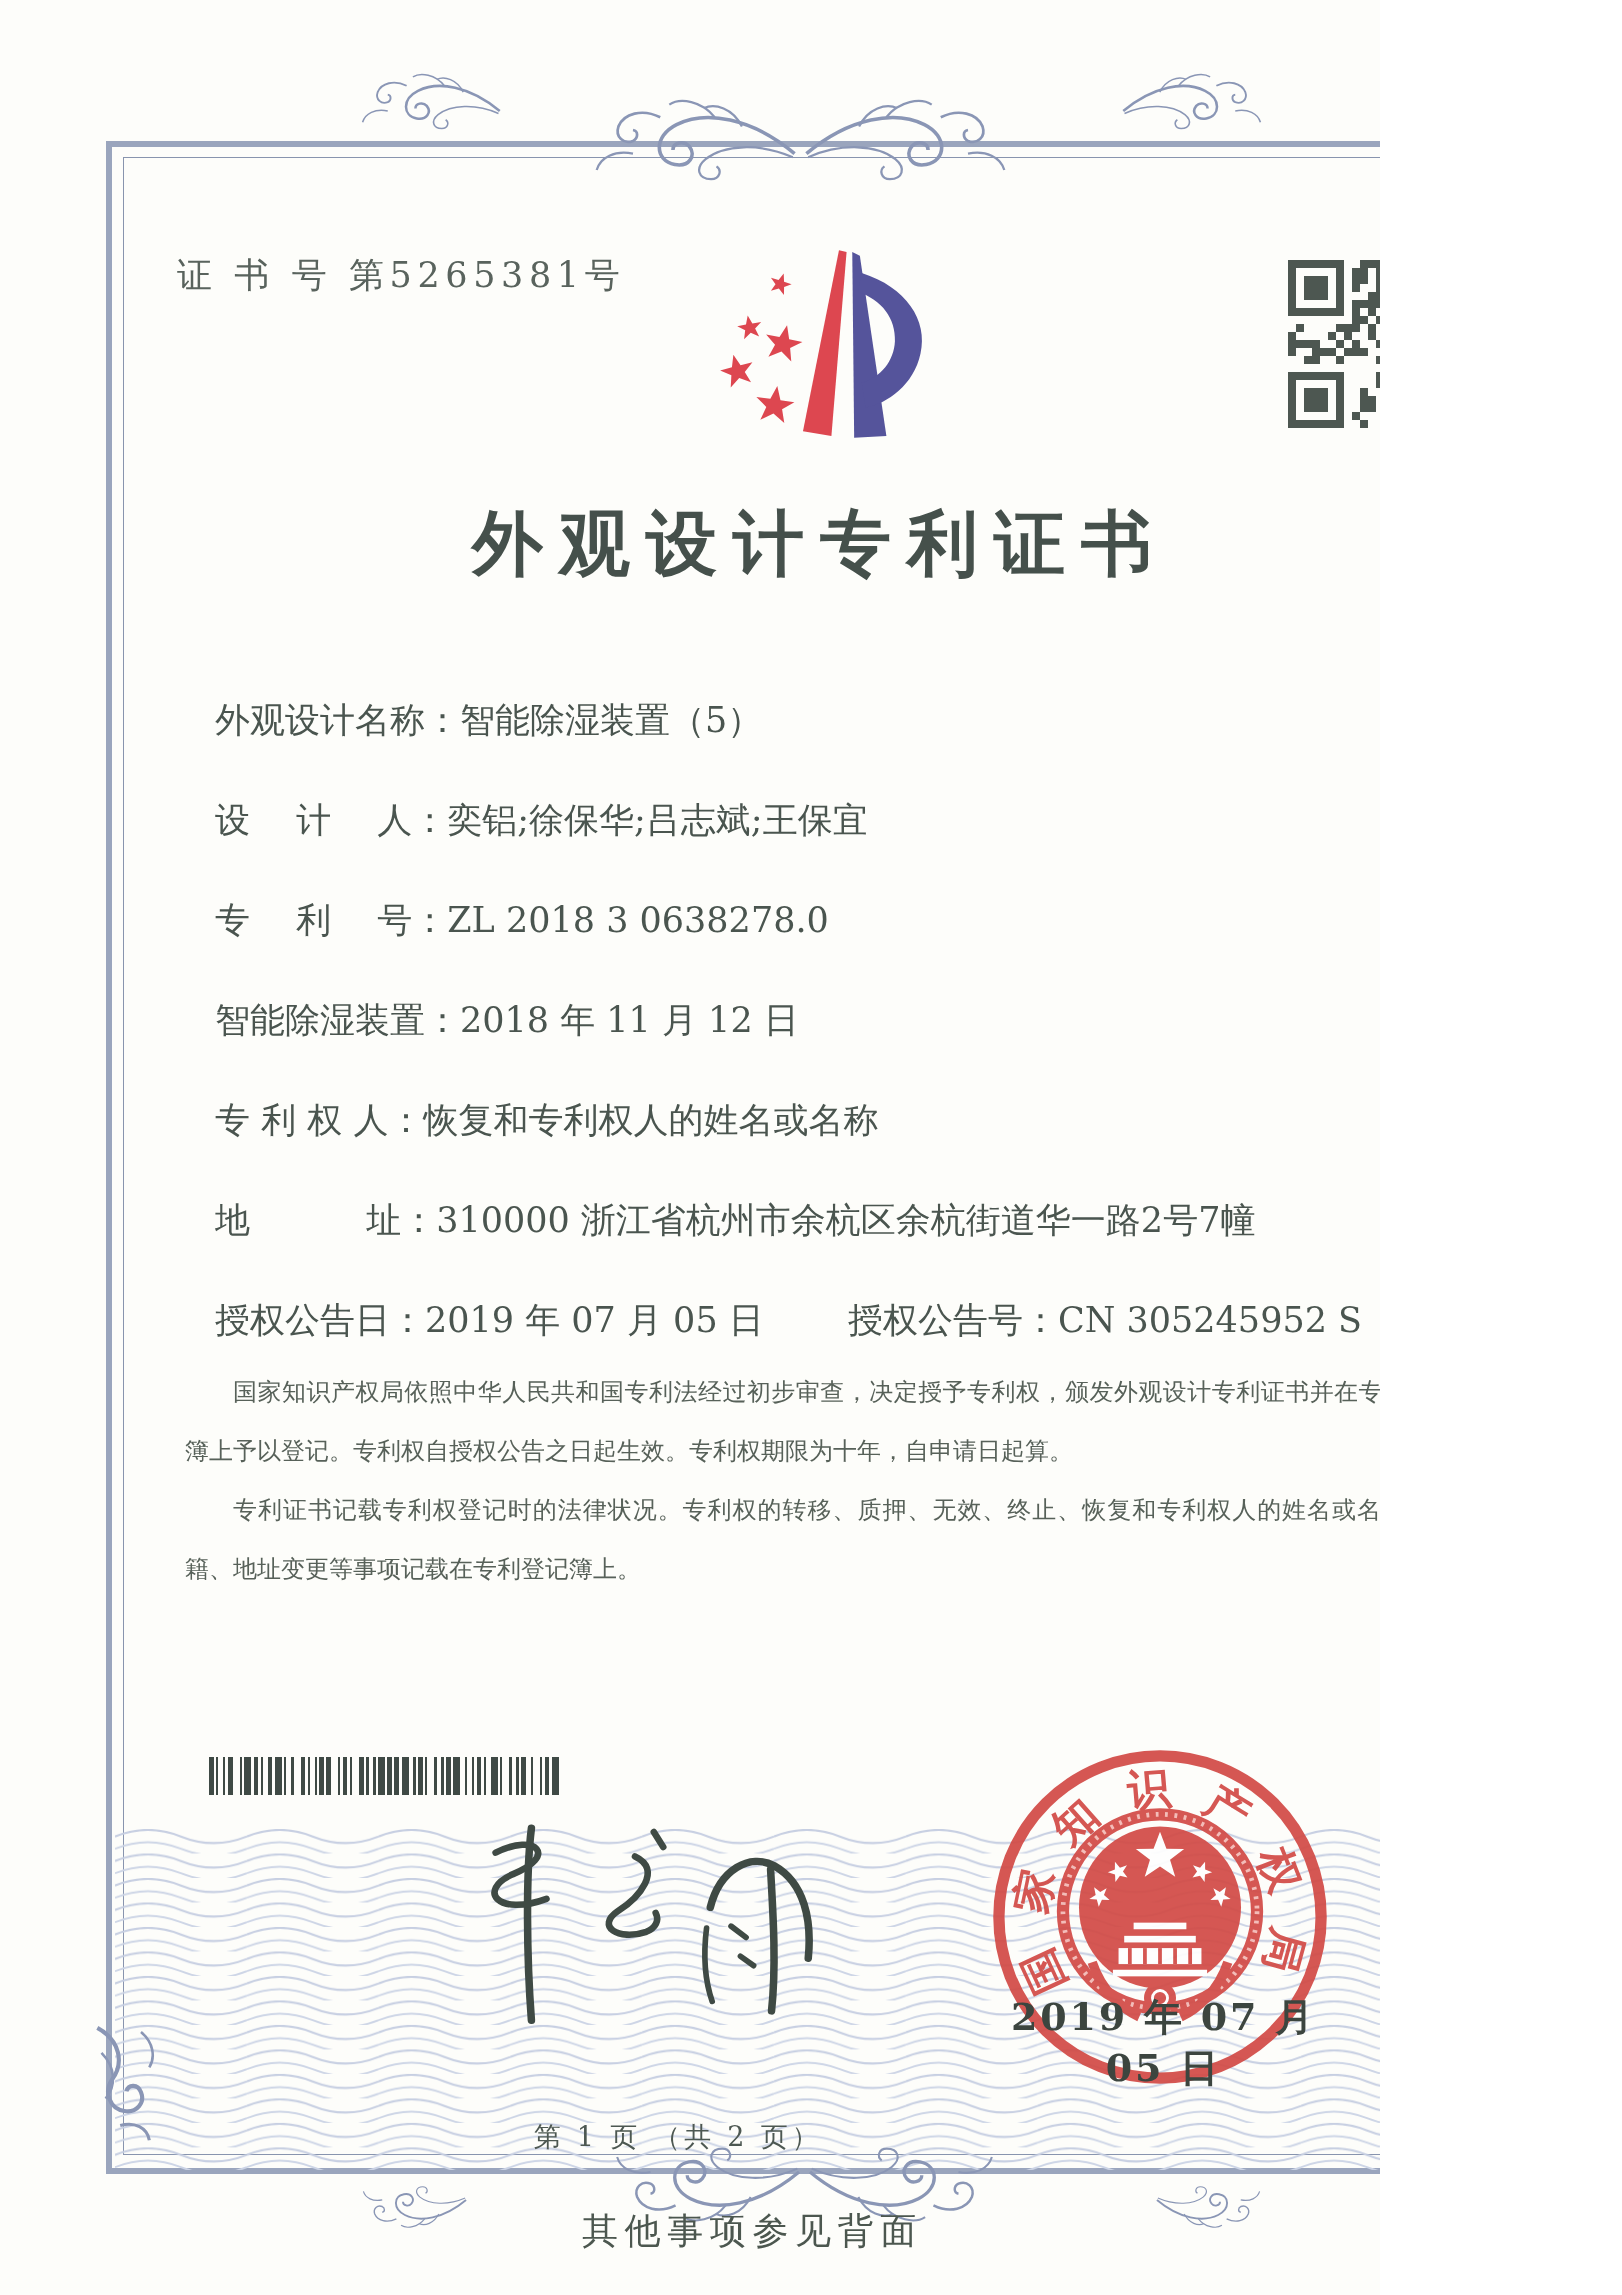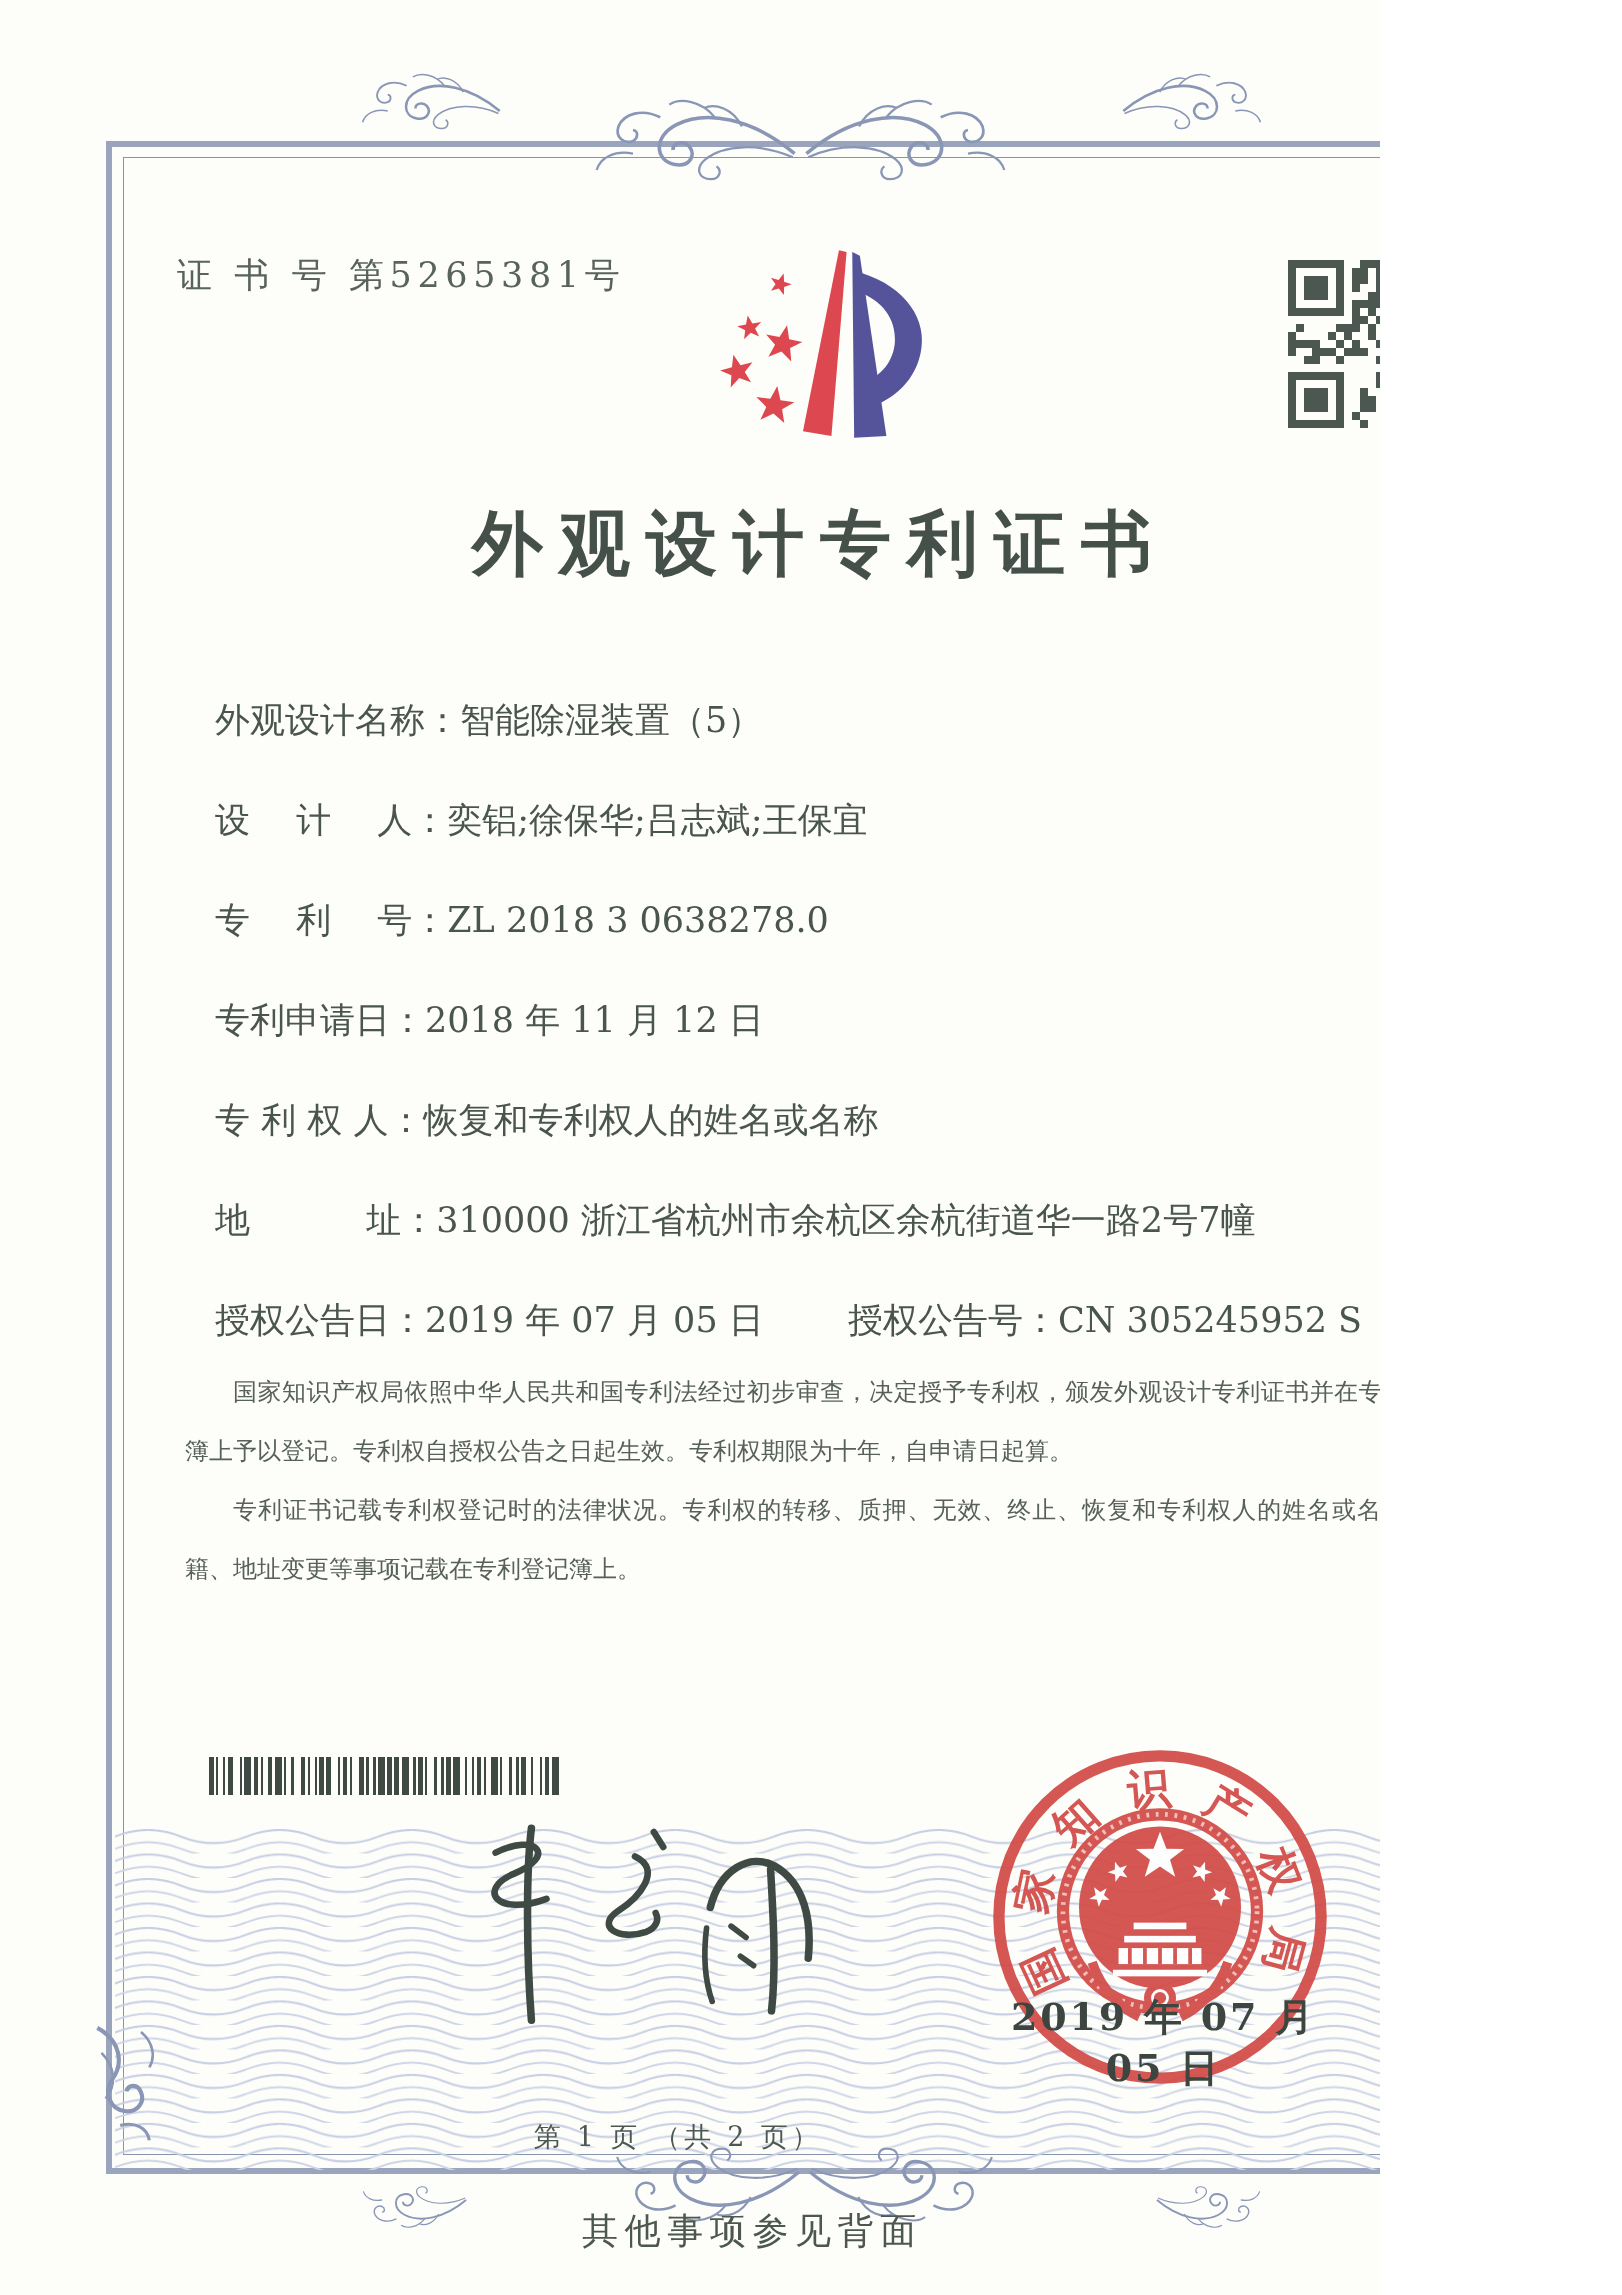--- a/index.html
+++ b/index.html
@@ -273,21 +273,21 @@
     <div class="frow">
       <span class="flabel">外观设计名称：</span><span class="fvalue">智能除湿装置（5）</span>
     </div>
     <div class="frow">
       <span class="flabel">设　 计　 人：</span><span class="fvalue">奕铝;徐保华;吕志斌;王保宜</span>
     </div>
     <div class="frow">
       <span class="flabel">专　 利　 号：</span><span class="fvalue">ZL 2018 3 0638278.0</span>
     </div>
     <div class="frow">
-      <span class="flabel">专利申请日：</span><span class="fvalue">2018 年 11 月 12 日</span>
+      <span class="flabel">智能除湿装置：</span><span class="fvalue">2018 年 11 月 12 日</span>
     </div>
     <div class="frow">
       <span class="flabel">专 利 权 人：</span><span class="fvalue">恢复和专利权人的姓名或名称</span>
     </div>
     <div class="frow">
       <span class="flabel">地　　　 址：</span><span class="fvalue">310000 浙江省杭州市余杭区余杭街道华一路2号7幢</span>
     </div>
     <div class="frow">
       <span>授权公告日：</span><span>2019 年 07 月 05 日</span>
       <span class="grant-right">

